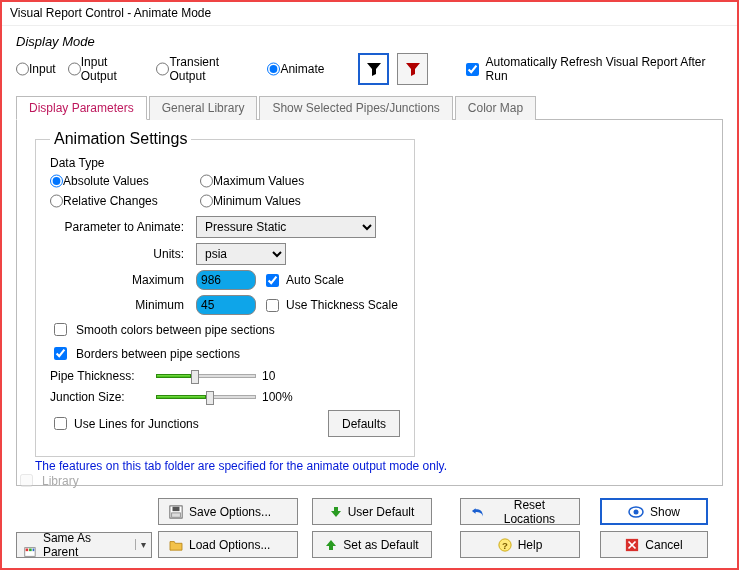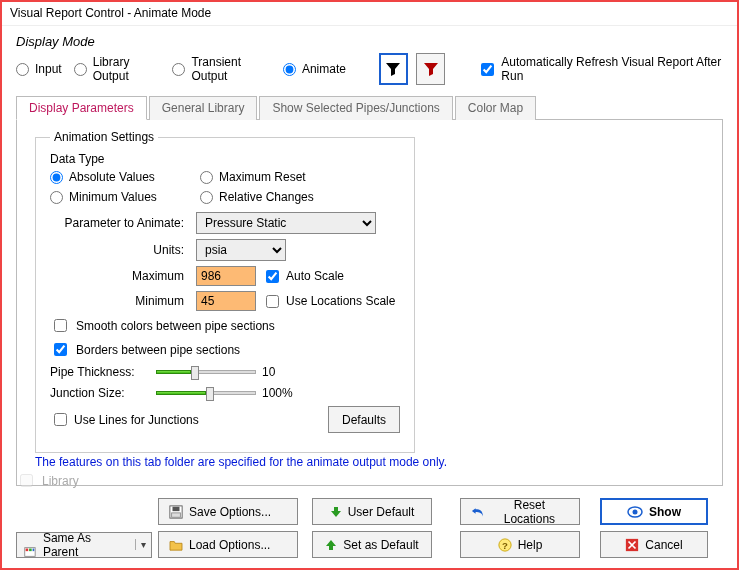--- a/index.html
+++ b/index.html
@@ -36,22 +36,21 @@
     font-style: italic;
   }
   .display-mode-row {
     display: flex;
     align-items: center;
     gap: 4px;
     margin-bottom: 10px;
   }
   .radio {
     display: inline-flex;
-    align-items: center;
-    gap: 6px;
+    gap: 0;
     margin-right: 8px;
   }
   .radio input { margin:0; }
   .icon-btn {
     width: 32px;
     height: 32px;
     border: 1px solid #888;
     background: #f5f5f5;
     display: inline-flex;
     align-items: center;
@@ -95,21 +94,21 @@
     padding: 10px 18px 14px 18px;
     height: 366px;
   }
   fieldset {
     border: 1px solid #ccc;
     padding: 8px 14px 14px 14px;
     margin: 0;
   }
   legend {
     padding: 0 4px;
-    font-size: 12px;
+    font-size: 16px;
   }
   .datatype-grid {
     display: grid;
     grid-template-columns: 150px 150px;
     row-gap: 6px;
     margin-top: 4px;
     margin-bottom: 8px;
   }
   .row {
     display: flex;
@@ -122,21 +121,21 @@
     text-align: right;
     padding-right: 6px;
   }
   select, input[type=text] {
     font-family: inherit;
     font-size: 12px;
     padding: 2px 4px;
     border: 1px solid #888;
     background: #eee;
   }
-  input[type=text].white { background:#fdba74; }
+  input[type=text].white { background:#0ea5e9;border-radius:8px; }
   .slider {
     position: relative;
     width: 100px;
     height: 16px;
   }
   .slider-track {
     position: absolute;
     top: 6px;
     left: 0;
     right: 0;
@@ -195,21 +194,20 @@
     align-items:center;
     gap:6px;
     color:#aaa;
     margin-bottom:8px;
   }
   .library-row input[type=checkbox]{ opacity:.5; }
   .svgicon { display:block; }
   .btn-primary {
     border: 2px solid #1a5fd0;
     background:#fff;
-    font-weight:bold;
   }
   .combo-split {
     display:flex;
     border:1px solid #888;
     background:#f3f3f3;
     height:26px;
     align-items:center;
     width:136px;
   }
   .combo-split .main {
@@ -236,21 +234,21 @@
   <div class="content">
     <div class="group-label">Display Mode</div>
 
     <div class="display-mode-row">
       <label class="radio">
         <input type="radio" name="dm" style="">
           <span>Input</span>
       </label>
       <label class="radio">
         <input type="radio" name="dm" style="">
-          <span>Library Output</span>
+          <span>Input Output</span>
       </label>
       <label class="radio">
         <input type="radio" name="dm" style="">
           <span>Transient Output</span>
       </label>
       <label class="radio">
         <input type="radio" name="dm" checked="" style="">
           <span>Animate</span>
       </label>
 
@@ -287,29 +285,29 @@
         <legend>Animation Settings</legend>
 
         <div>Data Type</div>
         <div class="datatype-grid">
           <label class="radio">
             <input type="radio" name="dt" checked="" style="">
               <span>Absolute Values</span>
           </label>
           <label class="radio">
             <input type="radio" name="dt" style="">
-              <span>Maximum Reset</span>
+              <span>Maximum Values</span>
+          </label>
+          <label class="radio">
+            <input type="radio" name="dt" style="">
+              <span>Relative Changes</span>
           </label>
           <label class="radio">
             <input type="radio" name="dt" style="">
               <span>Minimum Values</span>
-          </label>
-          <label class="radio">
-            <input type="radio" name="dt" style="">
-              <span>Relative Changes</span>
           </label>
         </div>
 
         <div class="row">
           <span class="lbl-right">Parameter to Animate:</span>
           <select style="width:180px">
             <option>Pressure Static</option>
           </select>
         </div>
         <div class="row">
@@ -324,21 +322,21 @@
           <label class="chk">
             <input type="checkbox" checked="" style="">
               <span>Auto Scale</span>
           </label>
         </div>
         <div class="row">
           <span class="lbl-right">Minimum</span>
           <input type="text" class="white" style="width: 60px;" value="45">
           <label class="chk">
             <input type="checkbox" style="">
-              <span>Use Locations Scale</span>
+              <span>Use Thickness Scale</span>
           </label>
         </div>
 
         <label class="chk row">
           <input type="checkbox" style="">
             <span>Smooth colors between pipe sections</span>
         </label>
         <label class="chk row">
           <input type="checkbox" checked="" style="">
             <span>Borders between pipe sections</span>

